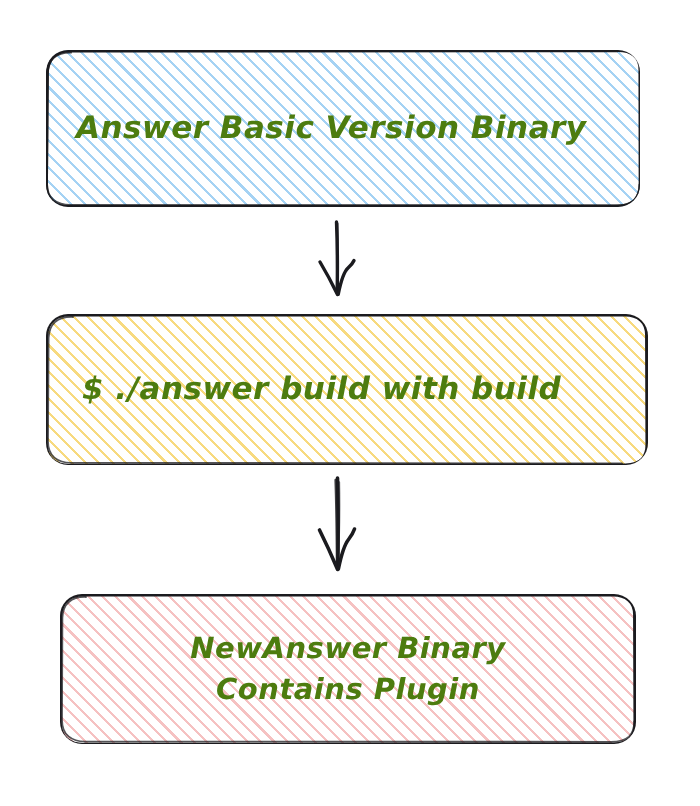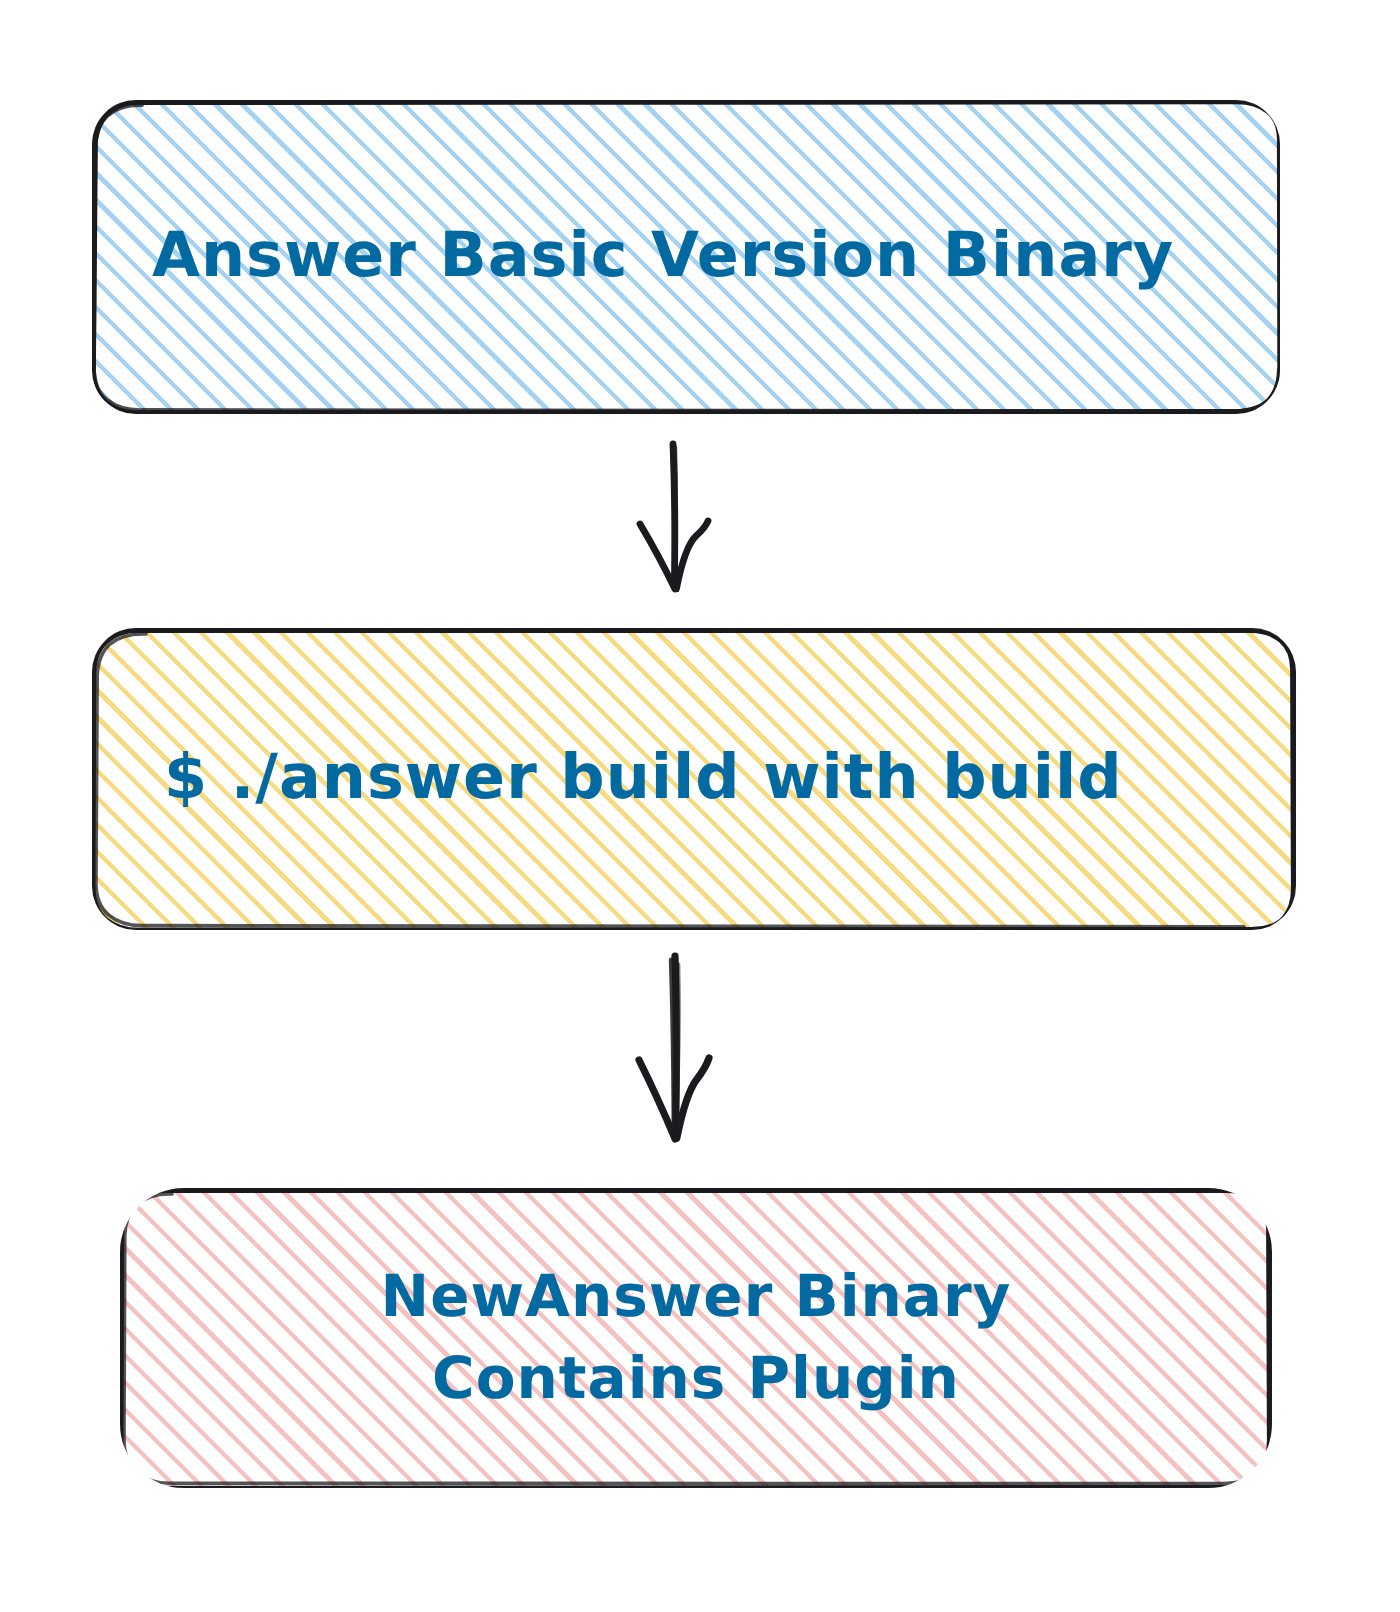--- a/index.html
+++ b/index.html
@@ -42,23 +42,24 @@
 
   .node-fill {
     position: absolute;
     inset: 0;
     border-radius: 22px;
   }
 
   .node-label {
     position: relative;
     z-index: 3;
-    color: #0369a1;
+    color: #4d7c0f;
     font-family: "DejaVu Sans", sans-serif;
     font-weight: 700;
+    font-style: italic;
     letter-spacing: 0.5px;
     line-height: 1.32;
     white-space: pre-line;
     text-rendering: geometricPrecision;
   }
 
   
   #node-basic-binary {
     left: 46px;
     top: 50px;
@@ -101,21 +102,20 @@
     padding-left: 36px;
     font-size: 31px;
   }
 
   
   #node-new-binary {
     left: 60px;
     top: 594px;
     width: 576px;
     height: 150px;
-    border-radius: 32px;
   }
   #node-new-binary .node-fill {
     background-color: #ffffff;
     background-image: repeating-linear-gradient(
       45deg,
       rgba(243, 178, 178, 0.8) 0px,
       rgba(243, 178, 178, 0.8) 2.2px,
       rgba(255, 255, 255, 0) 2.2px,
       rgba(255, 255, 255, 0) 9.5px
     );

